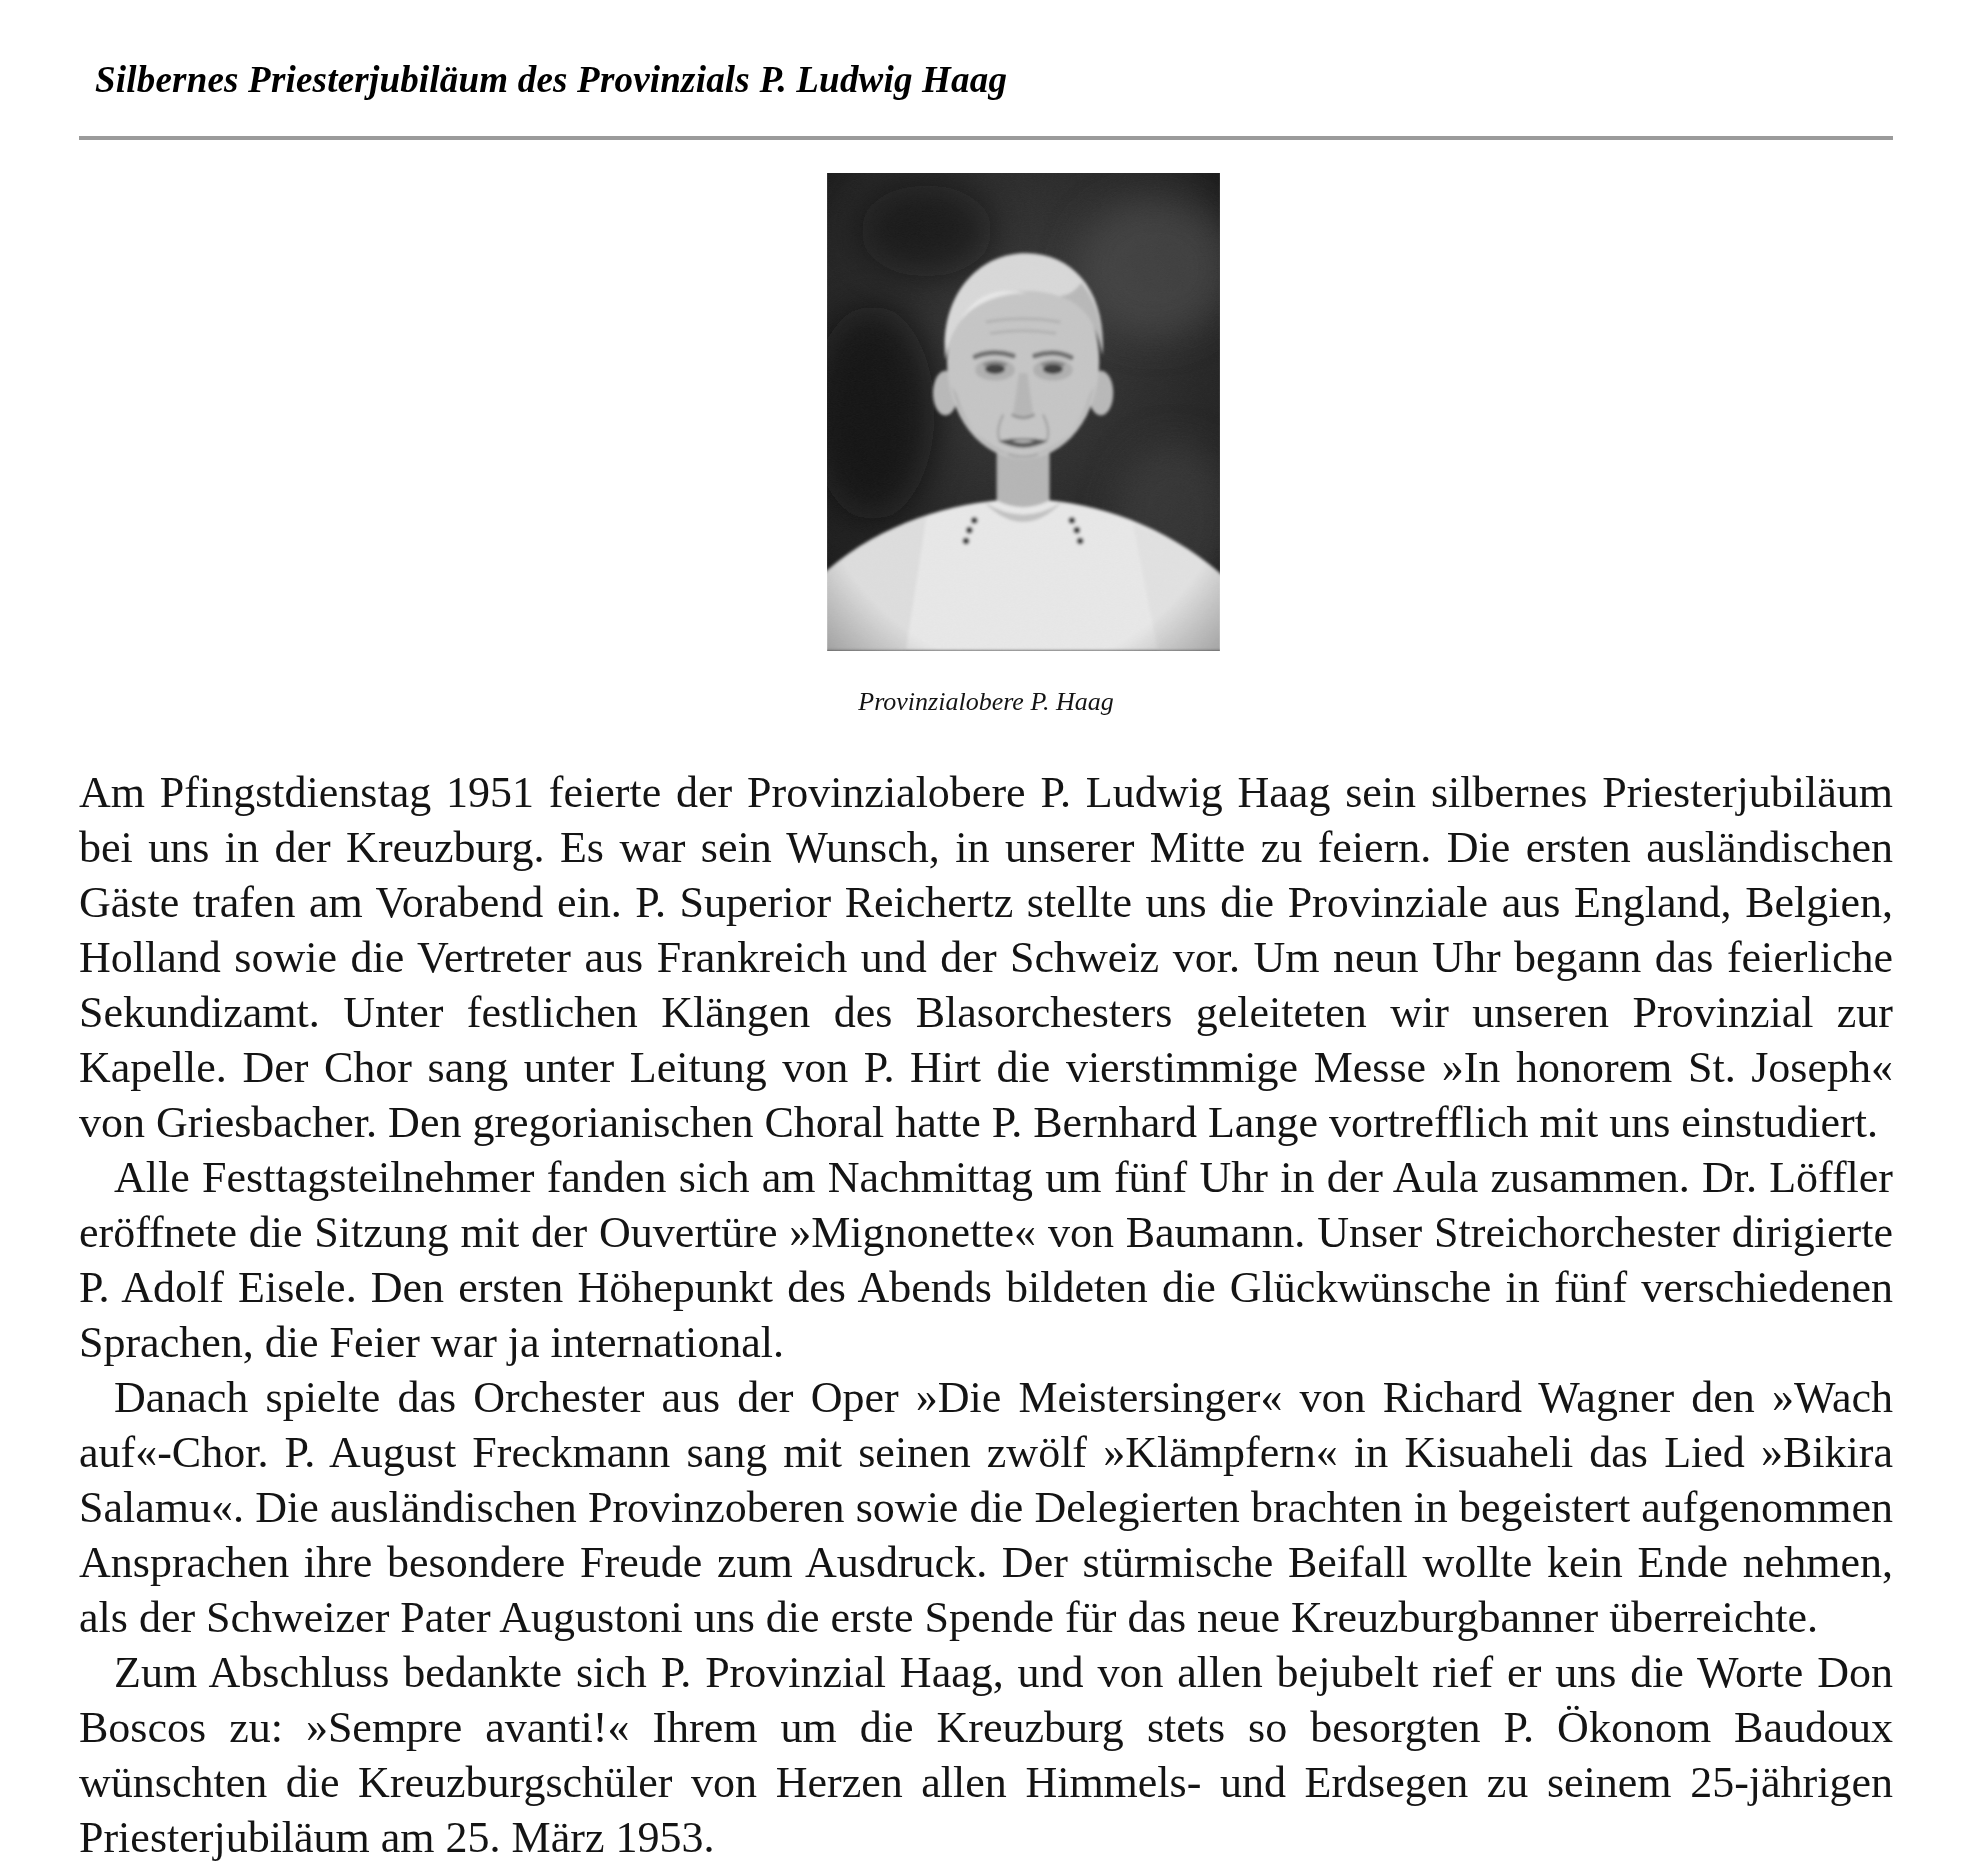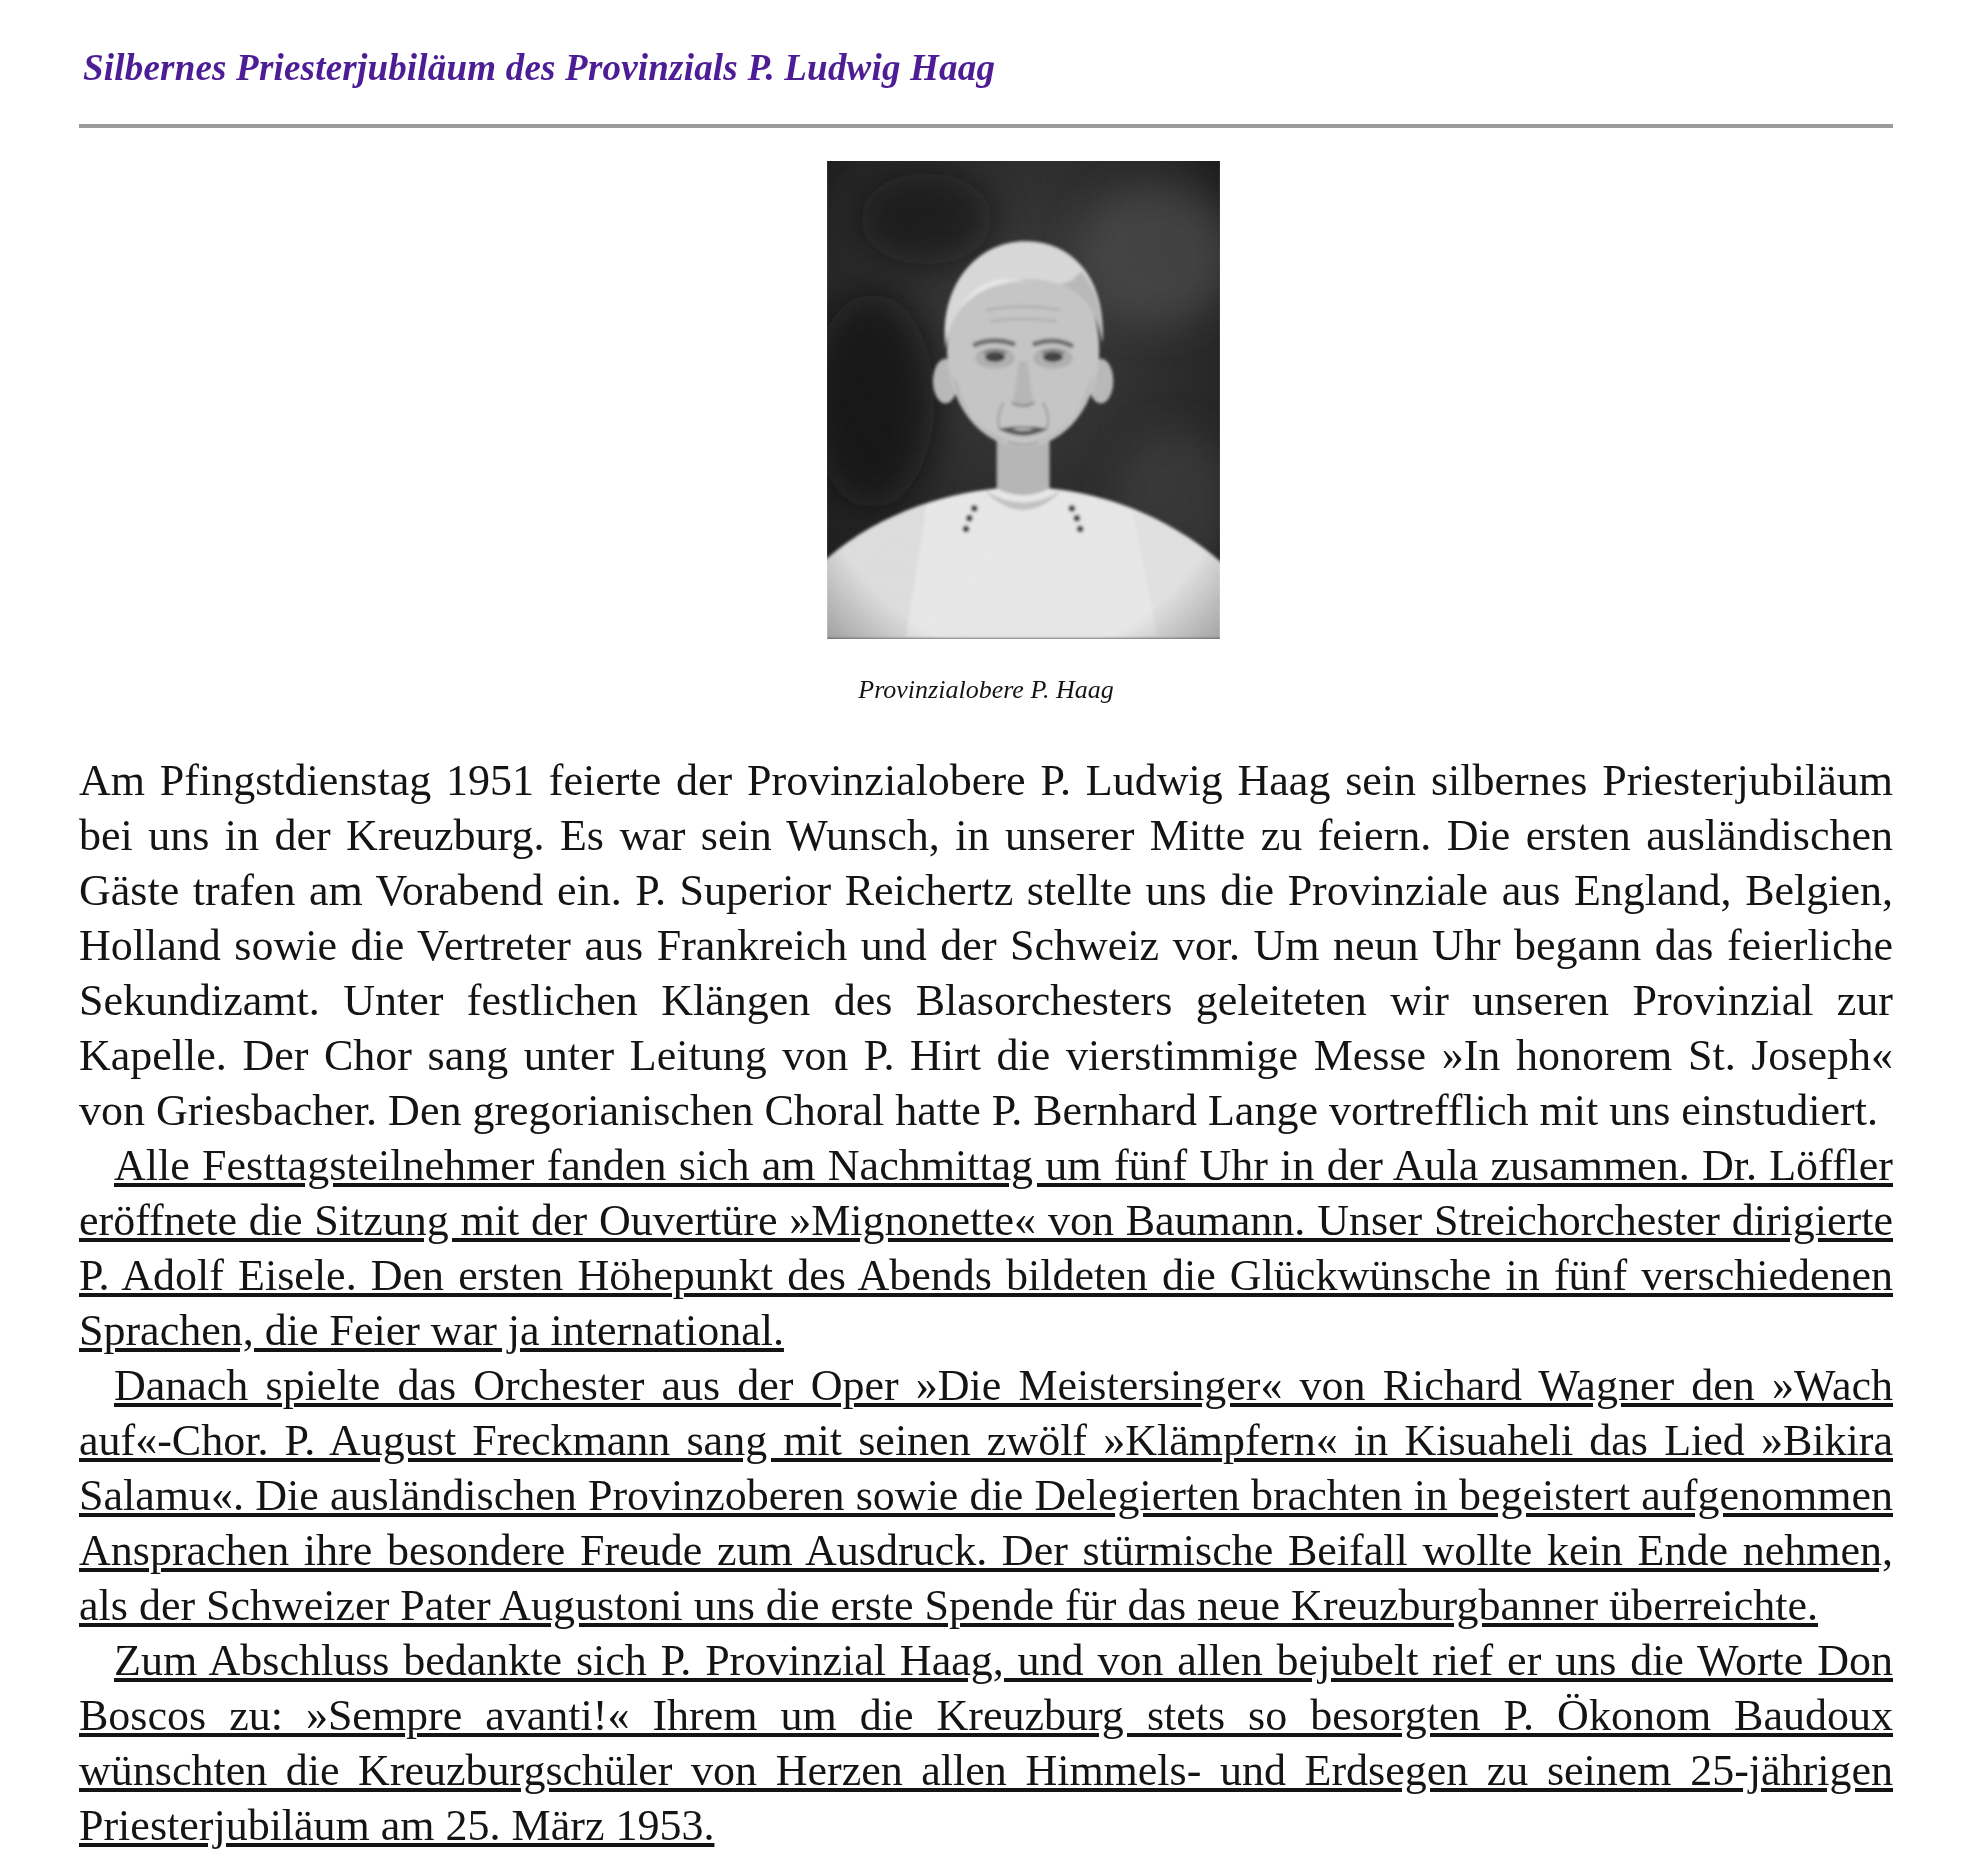--- a/index.html
+++ b/index.html
@@ -12,27 +12,27 @@
     height: 1870px;
     overflow: hidden;
     font-family: "Liberation Serif", "DejaVu Serif", serif;
     color: #141414;
     -webkit-font-smoothing: antialiased;
   }
   .content {
     padding: 41px 76px 0 79px;
   }
   .page-title {
-    margin: 4px;
+    margin: 16px;
     font-size: 37px;
     line-height: 1.25;
     font-style: italic;
     font-weight: 700;
     letter-spacing: 0.2px;
-    color: #4c1d95;
+    color: #000000;
   }
   .title-rule {
     border: none;
     height: 3.3px;
     background: #9b9b9b;
     margin: 33px 0 0 0;
   }
   figure.portrait-figure {
     margin: 33px auto 0 auto;
     width: 319px;
@@ -58,21 +58,20 @@
     line-height: 55px;
     text-align: justify;
     color: #141414;
   }
   article.article-body p {
     margin: 0;
     padding: 0;
   }
   article.article-body p.indented {
     text-indent: 35px;
-    text-decoration: underline;
   }
 </style>
 </head>
 <body>
 
 <div class="content">
 
   <h1 class="page-title">Silbernes Priesterjubiläum des Provinzials P. Ludwig Haag</h1>
 
   <hr class="title-rule">

